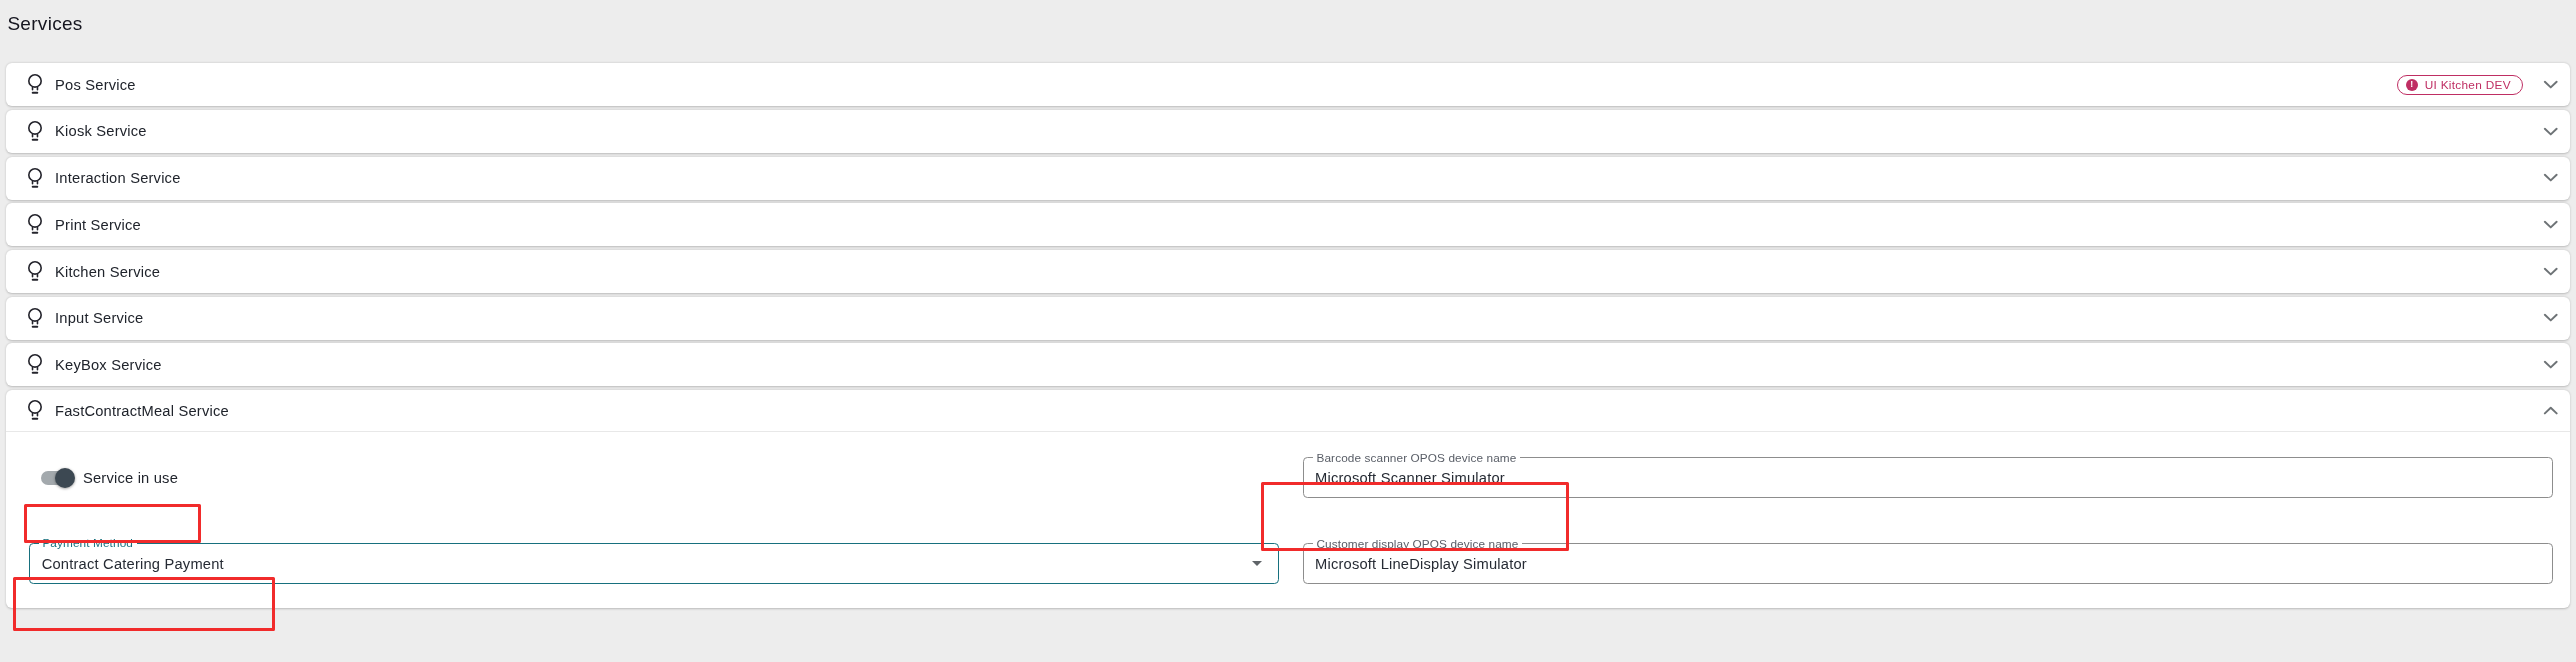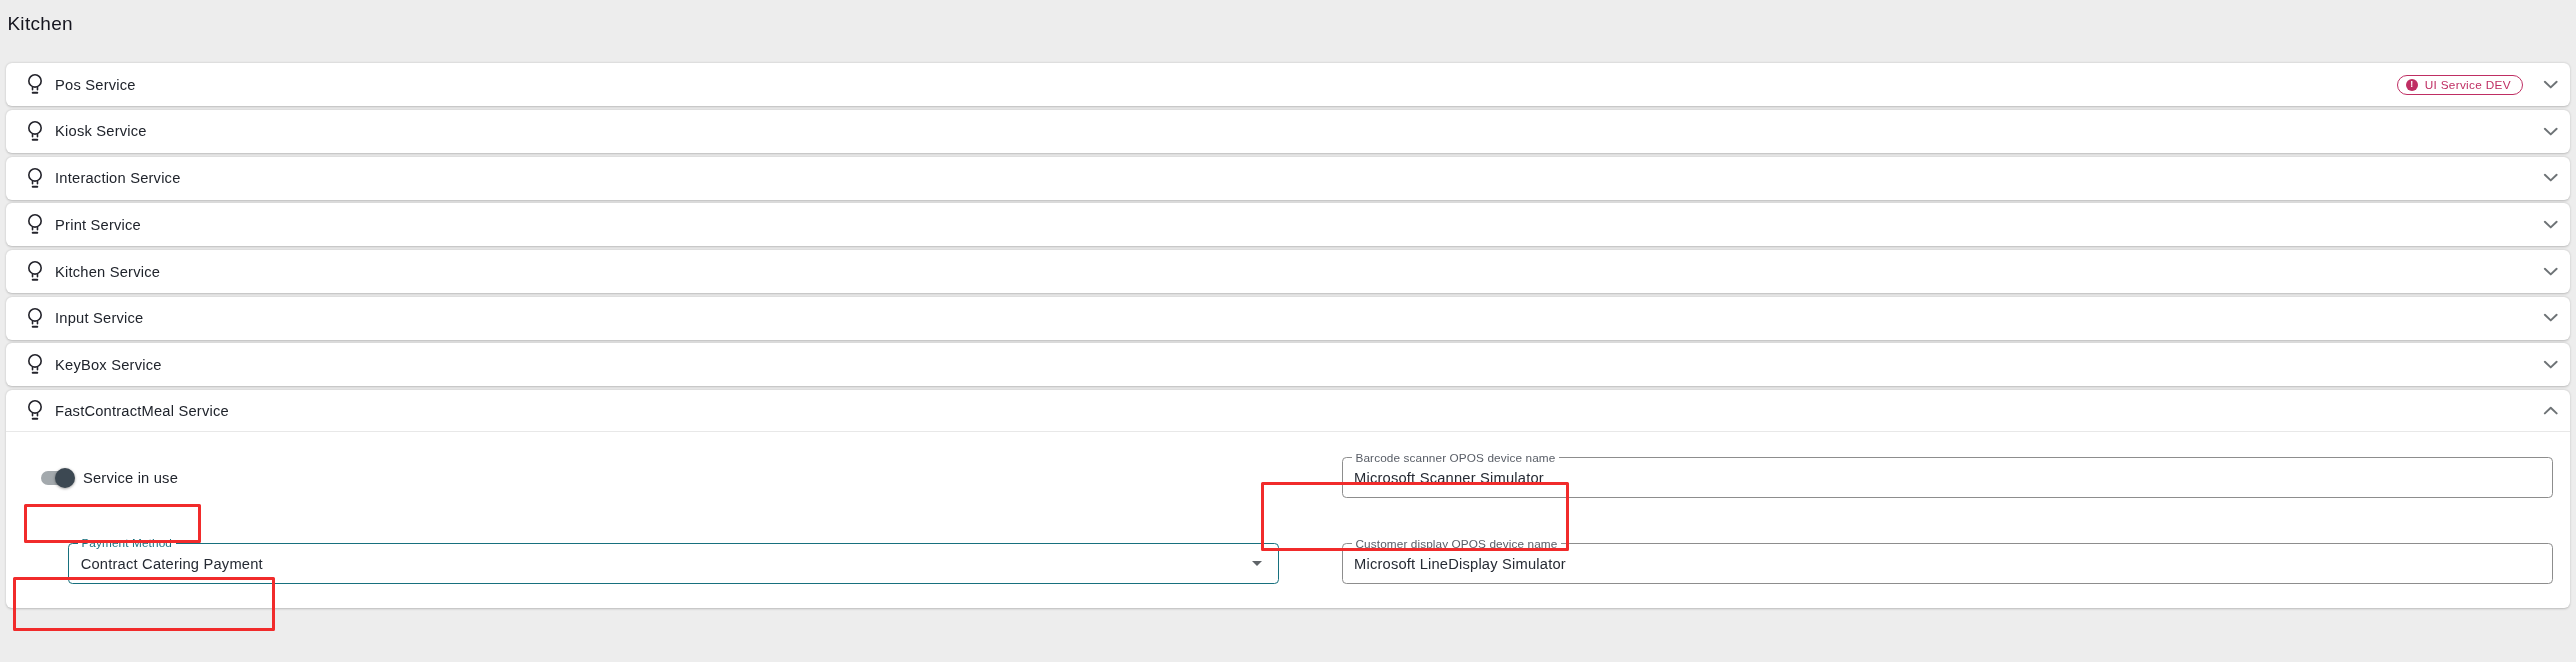--- a/index.html
+++ b/index.html
@@ -111,21 +111,20 @@
     letter-spacing: 0.2px;
     color: #20242c;
   }
   
   .ofield {
     position: relative;
     height: 41px;
     border: 1.3px solid #8d8d8d;
     border-radius: 4.4px;
     background: #ffffff;
-    margin-left: 39px;
   }
   .ofield > label {
     position: absolute;
     top: -7.4px; left: 8.8px;
     background: #ffffff;
     padding: 0 3.7px;
     font-size: 11.8px;
     line-height: 14px;
     letter-spacing: 0.1px;
     color: #585d66;
@@ -189,33 +188,33 @@
     <g id="ic-chev-down">
       <polyline points="2.5,2.5 10.5,10 18.5,2.5" fill="none" stroke="#6e7376" stroke-width="2.7" stroke-linecap="round" stroke-linejoin="round"></polyline>
     </g>
     <g id="ic-chev-up">
       <polyline points="2.5,10 10.5,2.5 18.5,10" fill="none" stroke="#6e7376" stroke-width="2.7" stroke-linecap="round" stroke-linejoin="round"></polyline>
     </g>
   </defs>
 </svg>
 
 <div class="page">
-  <h1 class="page-title">Kitchen</h1>
+  <h1 class="page-title">Services</h1>
 
   <div class="panel">
     <div class="panel-header">
       <span class="bulb">
           <svg viewBox="0 0 22 31">
             <use href="#ic-bulb"></use>
           </svg>
         </span>
       <span class="panel-title">Pos Service</span>
       <span class="badge">
         <span class="badge-dot">!</span>
-        <span>UI Service DEV</span>
+        <span>UI Kitchen DEV</span>
       </span>
       <span class="chev">
           <svg viewBox="0 0 21 13">
             <use href="#ic-chev-down"></use>
           </svg>
         </span>
     </div>
   </div>
 
   <div class="panel">

